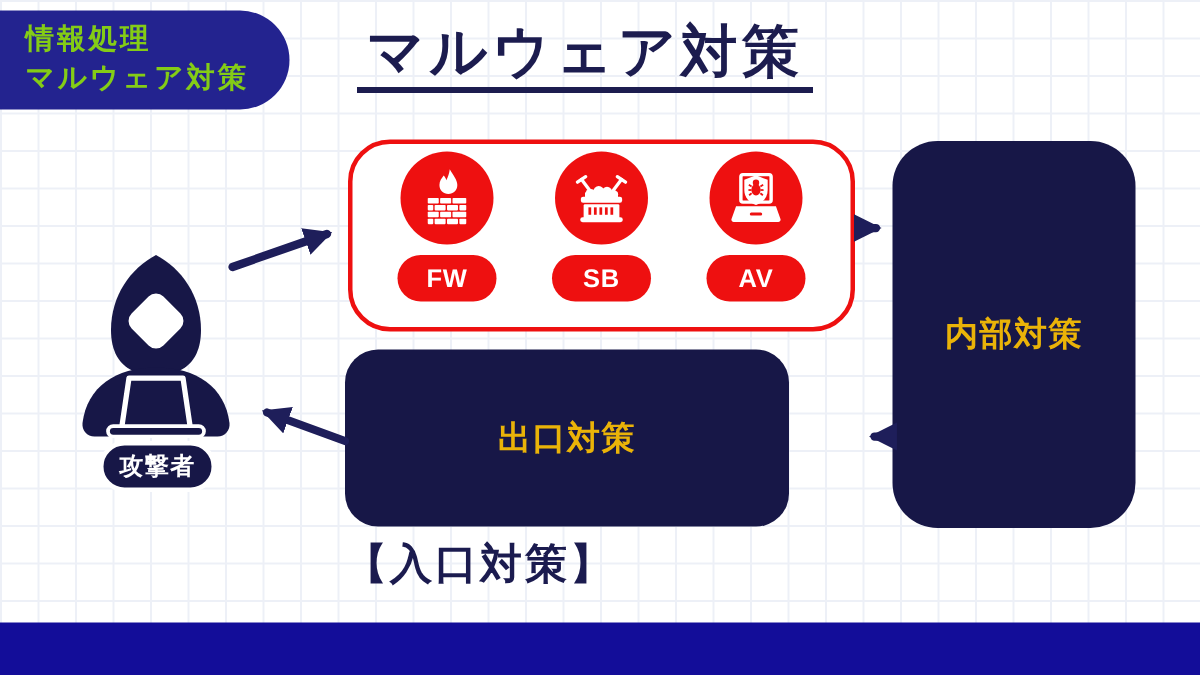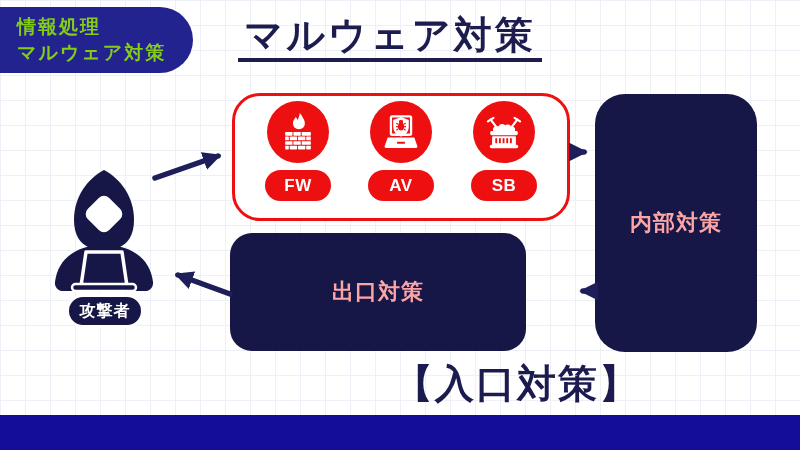--- a/index.html
+++ b/index.html
@@ -45,33 +45,33 @@
   }
   
   .internal-box{
     position:absolute;left:595px;top:94px;width:162px;height:258px;
     background:#171747;border-radius:30px;display:flex;align-items:center;justify-content:center;
   }
   .exit-box{
     position:absolute;left:230px;top:233px;width:296px;height:118px;
     background:#171747;border-radius:22px;display:flex;align-items:center;justify-content:center;
   }
-  .navy-label{color:#fca5a5;font-size:22px;font-weight:800;letter-spacing:1px;}
+  .navy-label{color:#eab308;font-size:22px;font-weight:800;letter-spacing:1px;}
   
   .attacker-svg{position:absolute;left:45px;top:168px;width:118px;height:124px;}
   .attacker-pill{
     position:absolute;left:66px;top:277px;width:78px;height:34px;box-sizing:border-box;
     background:#171747;border:3px solid #fff;border-radius:18px;
     display:flex;align-items:center;justify-content:center;
     color:#fff;font-size:16px;font-weight:800;letter-spacing:1px;margin-top:17px;
   }
   
   .caption{
-    position:absolute;left:0;top:357px;width:640px;text-align:right;
-    font-size:39px;font-weight:900;color:#1b1b4f;letter-spacing:2px;
+    position:absolute;left:0;top:357px;width:640px;text-align:center;
+    font-size:28px;font-weight:900;color:#1b1b4f;letter-spacing:2px;
   }
   .bottom-bar{position:absolute;left:0;top:415px;width:800px;height:35px;background:#130d99;}
   .arrows{position:absolute;left:0;top:0;pointer-events:none;}
 </style>
 </head>
 <body>
 
 <div class="stage">
 
   <div class="badge">
@@ -106,68 +106,68 @@
               <rect x="33" y="39" width="5" height="4" rx="0.6"></rect>
           </g>
         </svg>
       </div>
       <div class="entry-pill">FW</div>
     </div>
 
     <div class="entry-item">
       <div class="entry-circle">
         <svg viewBox="0 0 48 48">
+          <g fill="#fff">
+            <circle cx="16" cy="21" r="3.6"></circle>
+              <circle cx="22" cy="19.3" r="4"></circle>
+              <circle cx="28" cy="19.8" r="3.9"></circle>
+              <circle cx="33" cy="21.4" r="3.1"></circle>
+            <rect x="12" y="20" width="24" height="4"></rect>
+            <rect x="9" y="23" width="30" height="4.5" rx="1.6"></rect>
+            <rect x="11" y="28.5" width="26" height="10.5" rx="1"></rect>
+            <rect x="8.5" y="38" width="31" height="3.6" rx="1.8"></rect>
+          </g>
+          <g fill="#ee1010">
+            <rect x="14.5" y="30.8" width="2" height="5.4"></rect>
+              <rect x="18.5" y="30.8" width="2" height="5.4"></rect>
+              <rect x="22.5" y="30.8" width="2" height="5.4"></rect>
+              <rect x="26.5" y="30.8" width="2" height="5.4"></rect>
+              <rect x="30.5" y="30.8" width="2" height="5.4"></rect>
+          </g>
+          <g stroke="#fff" stroke-width="2.4" stroke-linecap="round">
+            <line x1="15.5" y1="18.5" x2="9.5" y2="10.5"></line>
+              <line x1="6.5" y1="12.5" x2="12.5" y2="8.5"></line>
+            <line x1="32.5" y1="18.5" x2="38.5" y2="10.5"></line>
+              <line x1="35.5" y1="8.5" x2="41.5" y2="12.5"></line>
+          </g>
+        </svg>
+      </div>
+      <div class="entry-pill">SB</div>
+    </div>
+
+    <div class="entry-item">
+      <div class="entry-circle">
+        <svg viewBox="0 0 48 48">
           <rect x="13" y="7" width="22" height="20" rx="1.5" fill="none" stroke="#fff" stroke-width="2.5"></rect>
           <path fill="#fff" d="M24 7.5 L32.5 10.8 V18 C32.5 23.6 29.1 27.4 24 29 C18.9 27.4 15.5 23.6 15.5 18 V10.8 Z"></path>
           <g stroke="#ee1010" stroke-width="1.3" fill="#ee1010">
             <ellipse cx="24" cy="18" rx="2.7" ry="3.6"></ellipse>
             <circle cx="24" cy="12.9" r="1.7"></circle>
             <line x1="20.8" y1="15.6" x2="18.8" y2="14.4"></line>
               <line x1="27.2" y1="15.6" x2="29.2" y2="14.4"></line>
             <line x1="20.8" y1="18.2" x2="18.5" y2="18.2"></line>
               <line x1="27.2" y1="18.2" x2="29.5" y2="18.2"></line>
             <line x1="20.8" y1="20.6" x2="19" y2="22"></line>
               <line x1="27.2" y1="20.6" x2="29" y2="22"></line>
           </g>
           <path fill="#fff" d="M9.5 30 H38.5 L41.8 39.3 C42.2 40.4 41.4 41.5 40.2 41.5 H7.8 C6.6 41.5 5.8 40.4 6.2 39.3 Z"></path>
           <rect x="19.5" y="34.5" width="9" height="2.2" rx="1.1" fill="#ee1010"></rect>
         </svg>
       </div>
       <div class="entry-pill">AV</div>
-    </div>
-
-    <div class="entry-item">
-      <div class="entry-circle">
-        <svg viewBox="0 0 48 48">
-          <g fill="#fff">
-            <circle cx="16" cy="21" r="3.6"></circle>
-              <circle cx="22" cy="19.3" r="4"></circle>
-              <circle cx="28" cy="19.8" r="3.9"></circle>
-              <circle cx="33" cy="21.4" r="3.1"></circle>
-            <rect x="12" y="20" width="24" height="4"></rect>
-            <rect x="9" y="23" width="30" height="4.5" rx="1.6"></rect>
-            <rect x="11" y="28.5" width="26" height="10.5" rx="1"></rect>
-            <rect x="8.5" y="38" width="31" height="3.6" rx="1.8"></rect>
-          </g>
-          <g fill="#ee1010">
-            <rect x="14.5" y="30.8" width="2" height="5.4"></rect>
-              <rect x="18.5" y="30.8" width="2" height="5.4"></rect>
-              <rect x="22.5" y="30.8" width="2" height="5.4"></rect>
-              <rect x="26.5" y="30.8" width="2" height="5.4"></rect>
-              <rect x="30.5" y="30.8" width="2" height="5.4"></rect>
-          </g>
-          <g stroke="#fff" stroke-width="2.4" stroke-linecap="round">
-            <line x1="15.5" y1="18.5" x2="9.5" y2="10.5"></line>
-              <line x1="6.5" y1="12.5" x2="12.5" y2="8.5"></line>
-            <line x1="32.5" y1="18.5" x2="38.5" y2="10.5"></line>
-              <line x1="35.5" y1="8.5" x2="41.5" y2="12.5"></line>
-          </g>
-        </svg>
-      </div>
-      <div class="entry-pill">SB</div>
     </div>
   </div>
 
   <div class="internal-box">
     <span class="navy-label">内部対策</span>
   </div>
 
   <div class="exit-box">
     <span class="navy-label">出口対策</span>
   </div>

